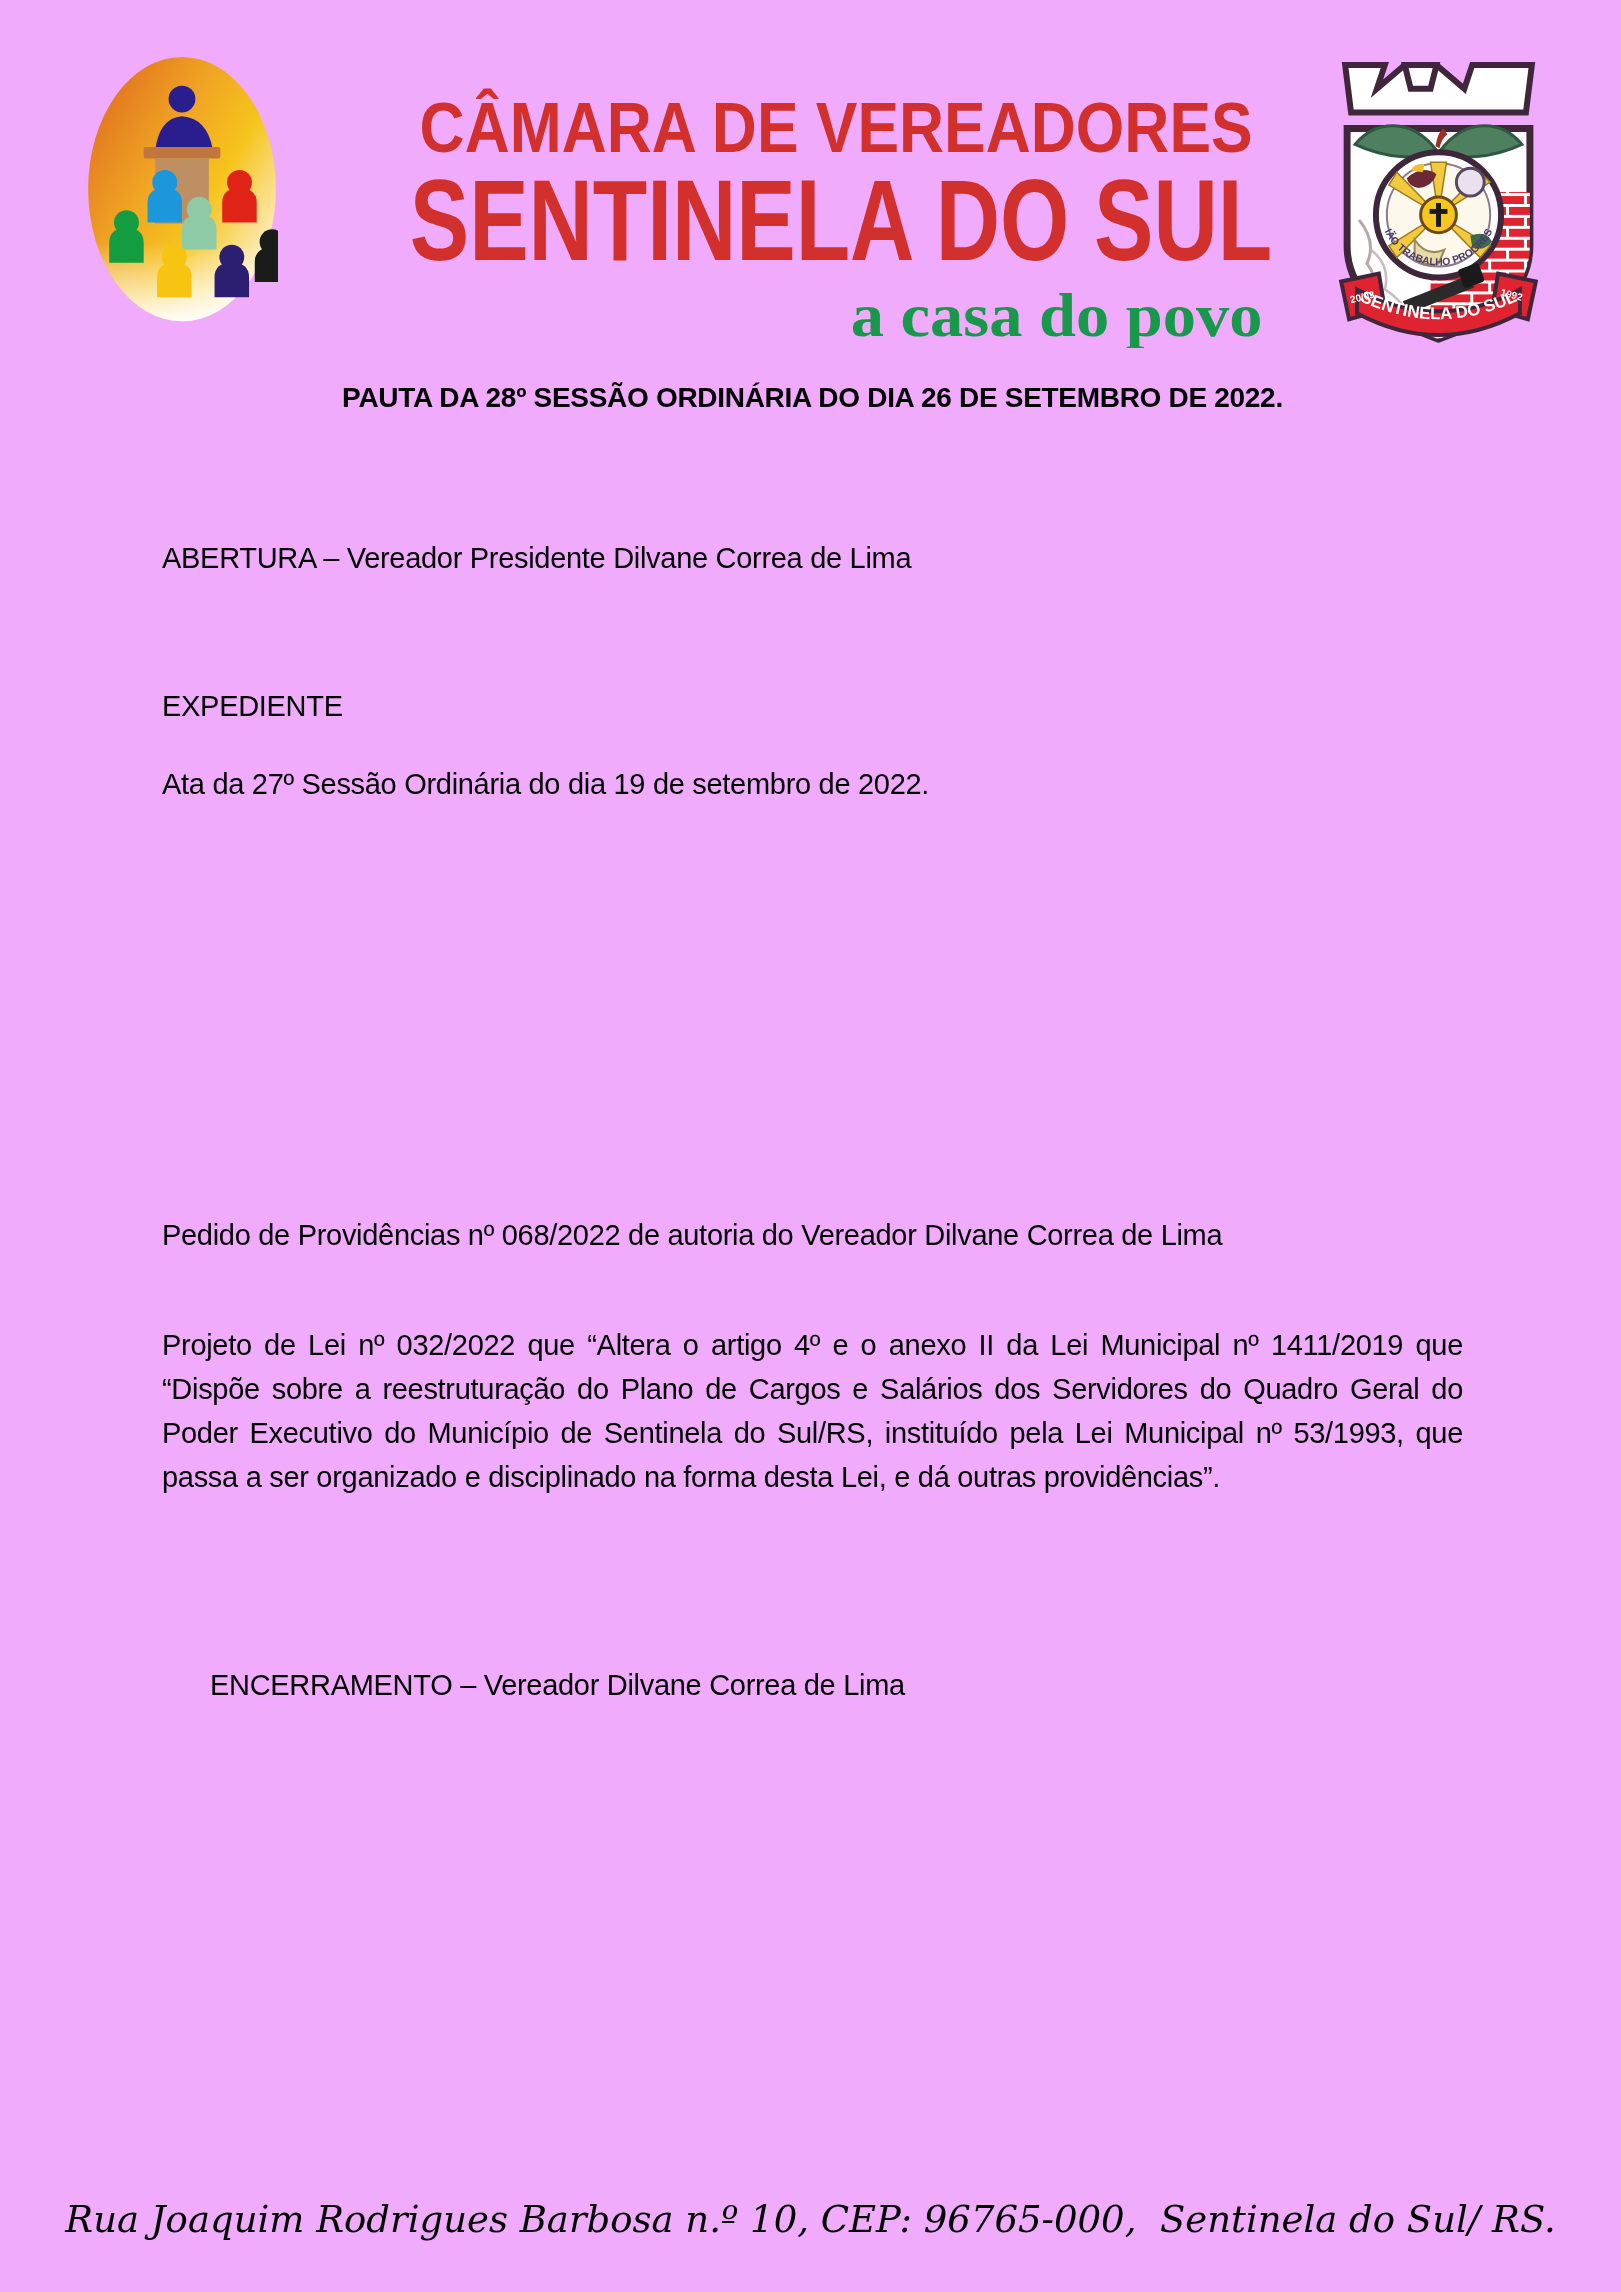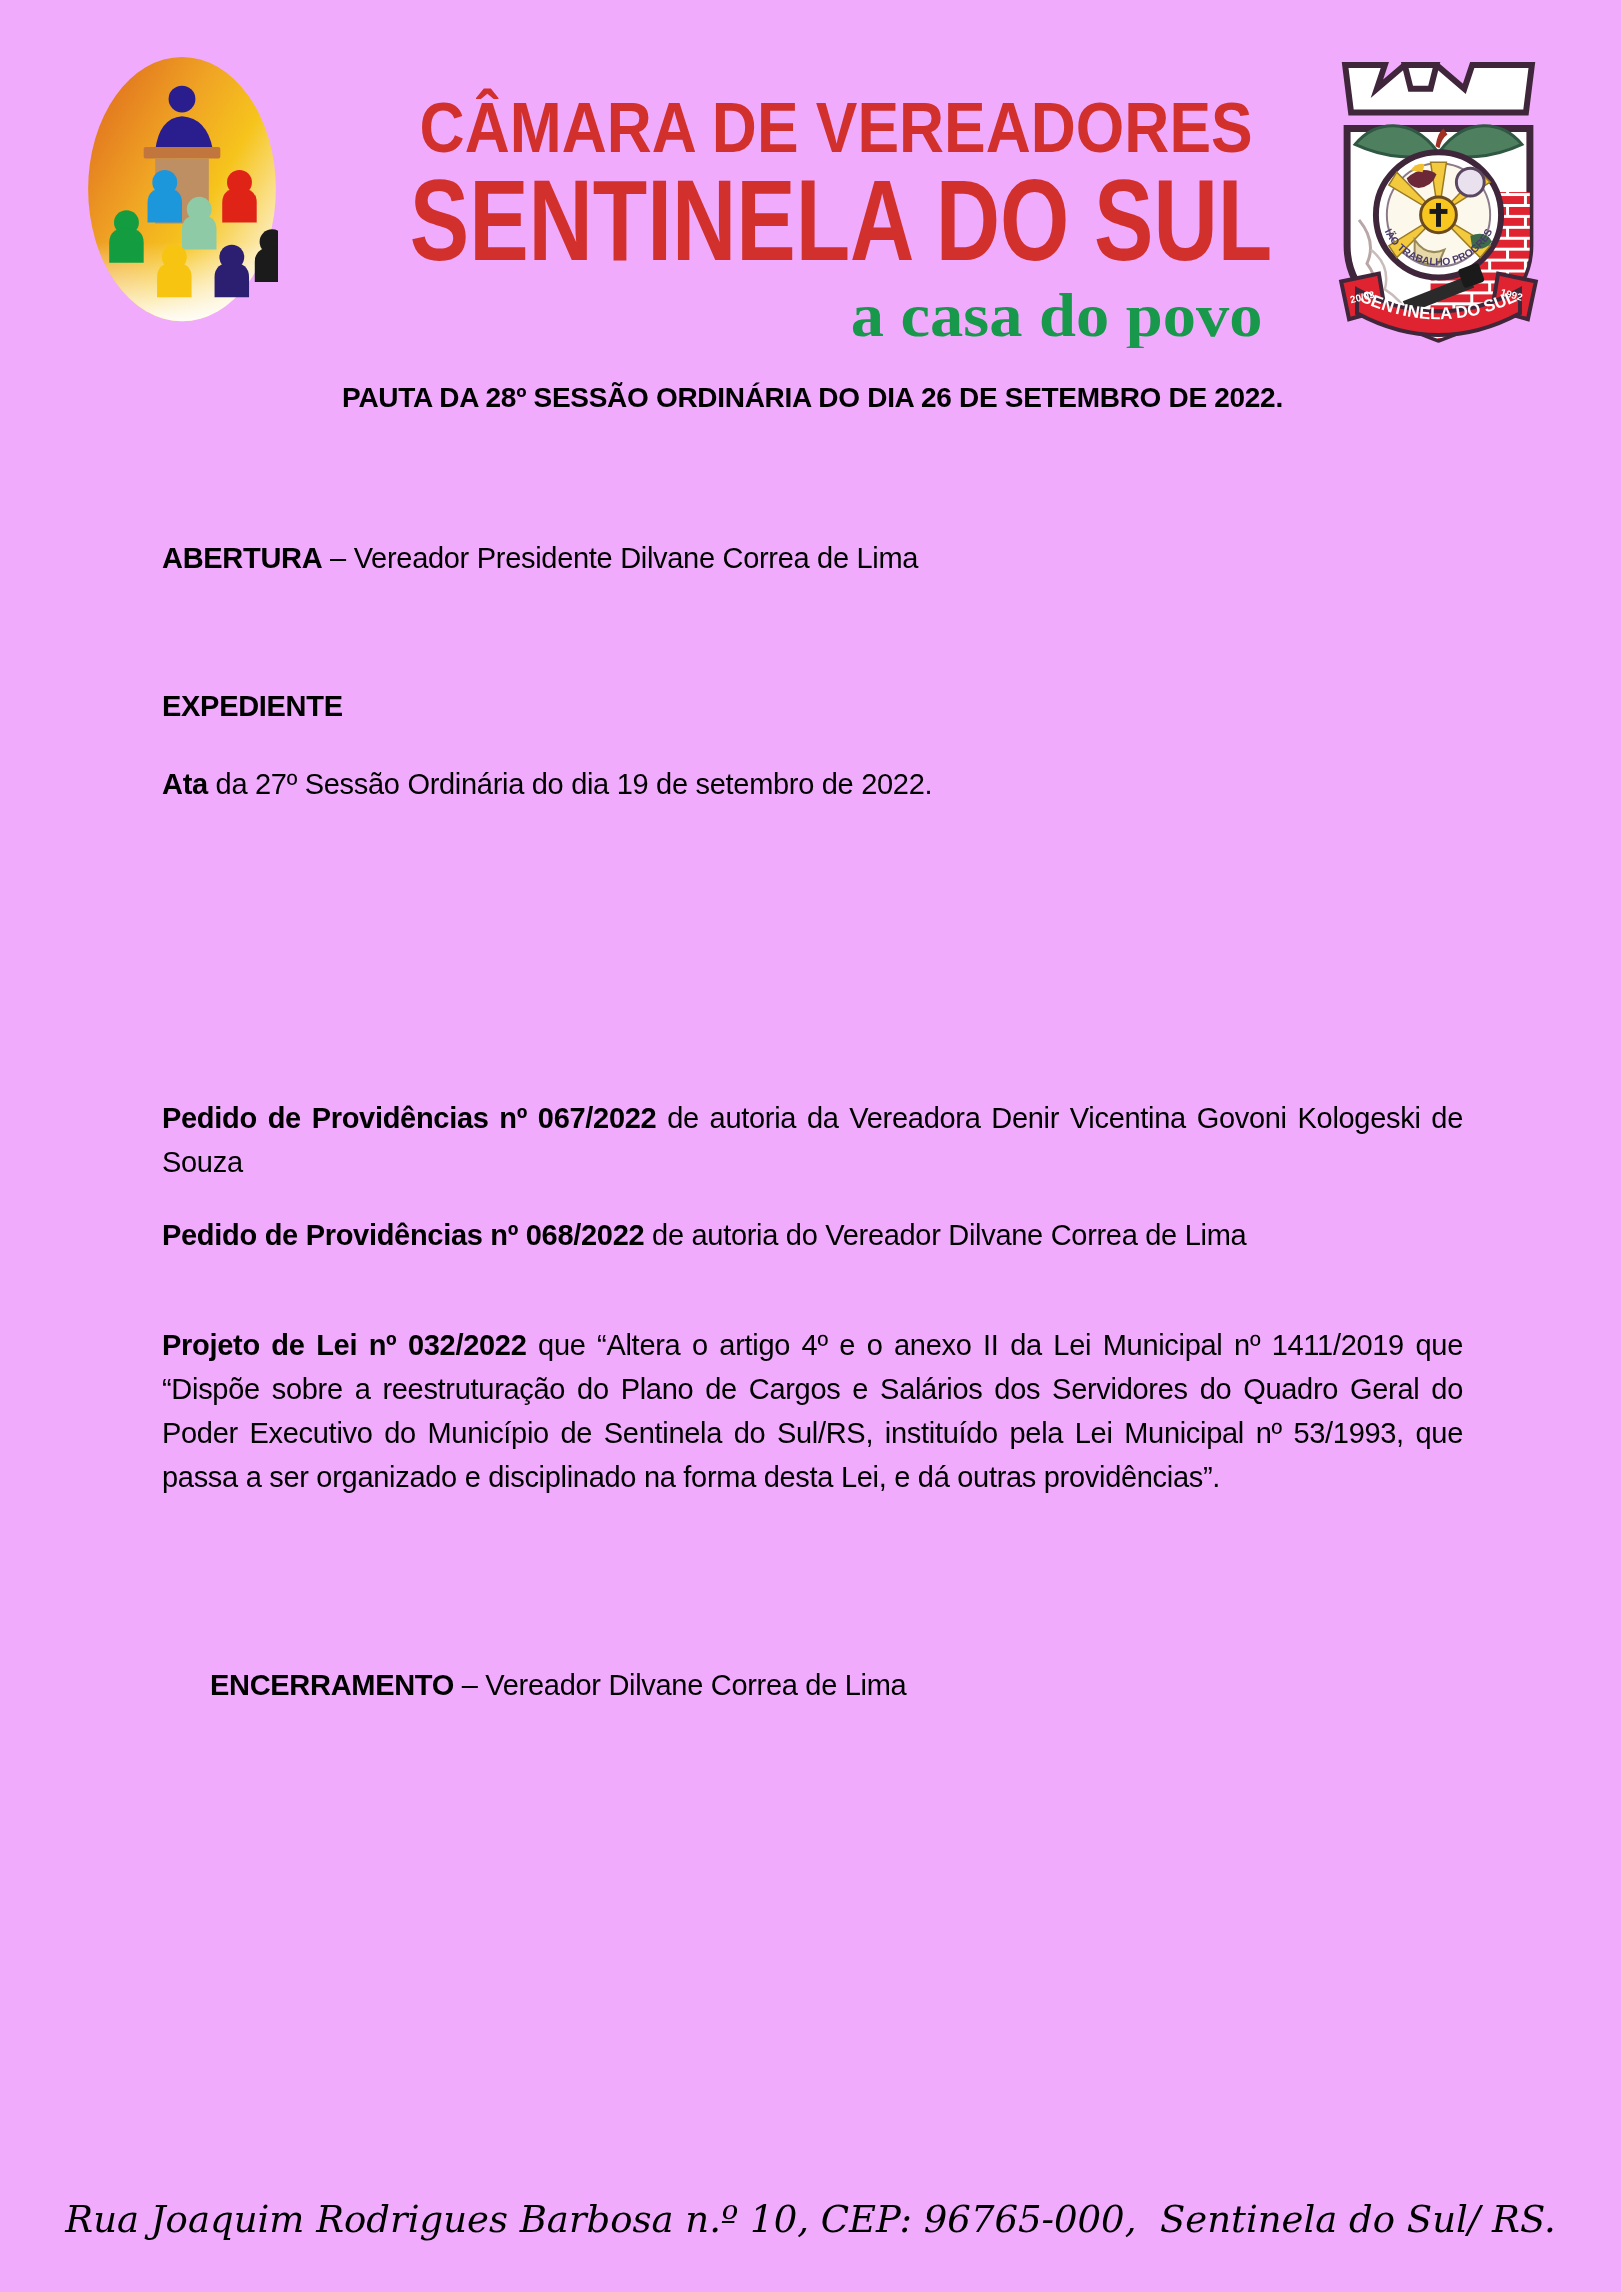--- a/index.html
+++ b/index.html
@@ -14,21 +14,21 @@
   .header-text{position:absolute;left:400px;top:54px;width:882px;height:294px;}
   
   .doc-title{
     position:absolute;left:162px;top:382px;width:1301px;
     text-align:center;font-weight:700;font-size:28px;letter-spacing:-0.3px;
   }
   .para{
     position:absolute;left:162px;width:1301px;
     font-size:29px;line-height:44px;letter-spacing:-0.3px;
   }
-  .para .b{font-weight:700;}
+  .para .b{font-weight:400;}
   .justify{text-align:justify;}
   .p-abertura{top:536px;}
   .p-expediente{top:684px;}
   .p-ata{top:762px;}
   .p-indicacao{top:875px;}
   .p-mocao{top:987px;}
   .p-pedido067{top:1096px;}
   .p-pedido068{top:1213px;}
   .p-projeto{top:1323px;}
   .p-encerramento{top:1663px;margin-left:48px;}
@@ -162,21 +162,20 @@
   <div class="doc-title">PAUTA DA 28º SESSÃO ORDINÁRIA DO DIA 26 DE SETEMBRO DE 2022.</div>
 
   <div class="para p-abertura"><span class="b">ABERTURA</span><span> – Vereador Presidente Dilvane Correa de Lima</span></div>
 
   <div class="para p-expediente"><span class="b">EXPEDIENTE</span><span></span></div>
 
   <div class="para p-ata"><span class="b">Ata</span><span> da 27º Sessão Ordinária do dia 19 de setembro de 2022.</span></div>
 
 
 
-  <div class="para p-pedido067 justify"><span class="b">Pedido de Providências nº 067/2022</span><span> de autoria da Vereadora Denir Vicentina Govoni Kologeski de Souza</span></div>
 
   <div class="para p-pedido068"><span class="b">Pedido de Providências nº 068/2022</span><span> de autoria do Vereador Dilvane Correa de Lima</span></div>
 
   <div class="para p-projeto justify"><span class="b">Projeto de Lei nº 032/2022</span><span> que “Altera o artigo 4º e o anexo II da Lei Municipal nº 1411/2019 que “Dispõe sobre a reestruturação do Plano de Cargos e Salários dos Servidores do Quadro Geral do Poder Executivo do Município de Sentinela do Sul/RS, instituído pela Lei Municipal nº 53/1993, que passa a ser organizado e disciplinado na forma desta Lei, e dá outras providências”.</span></div>
 
   <div class="para p-encerramento"><span class="b">ENCERRAMENTO</span><span> – Vereador Dilvane Correa de Lima</span></div>
 
   <div class="footer">
     <div>Rua Joaquim Rodrigues Barbosa n.º 10, CEP: 96765-000,  Sentinela do Sul/ RS.</div>
     

